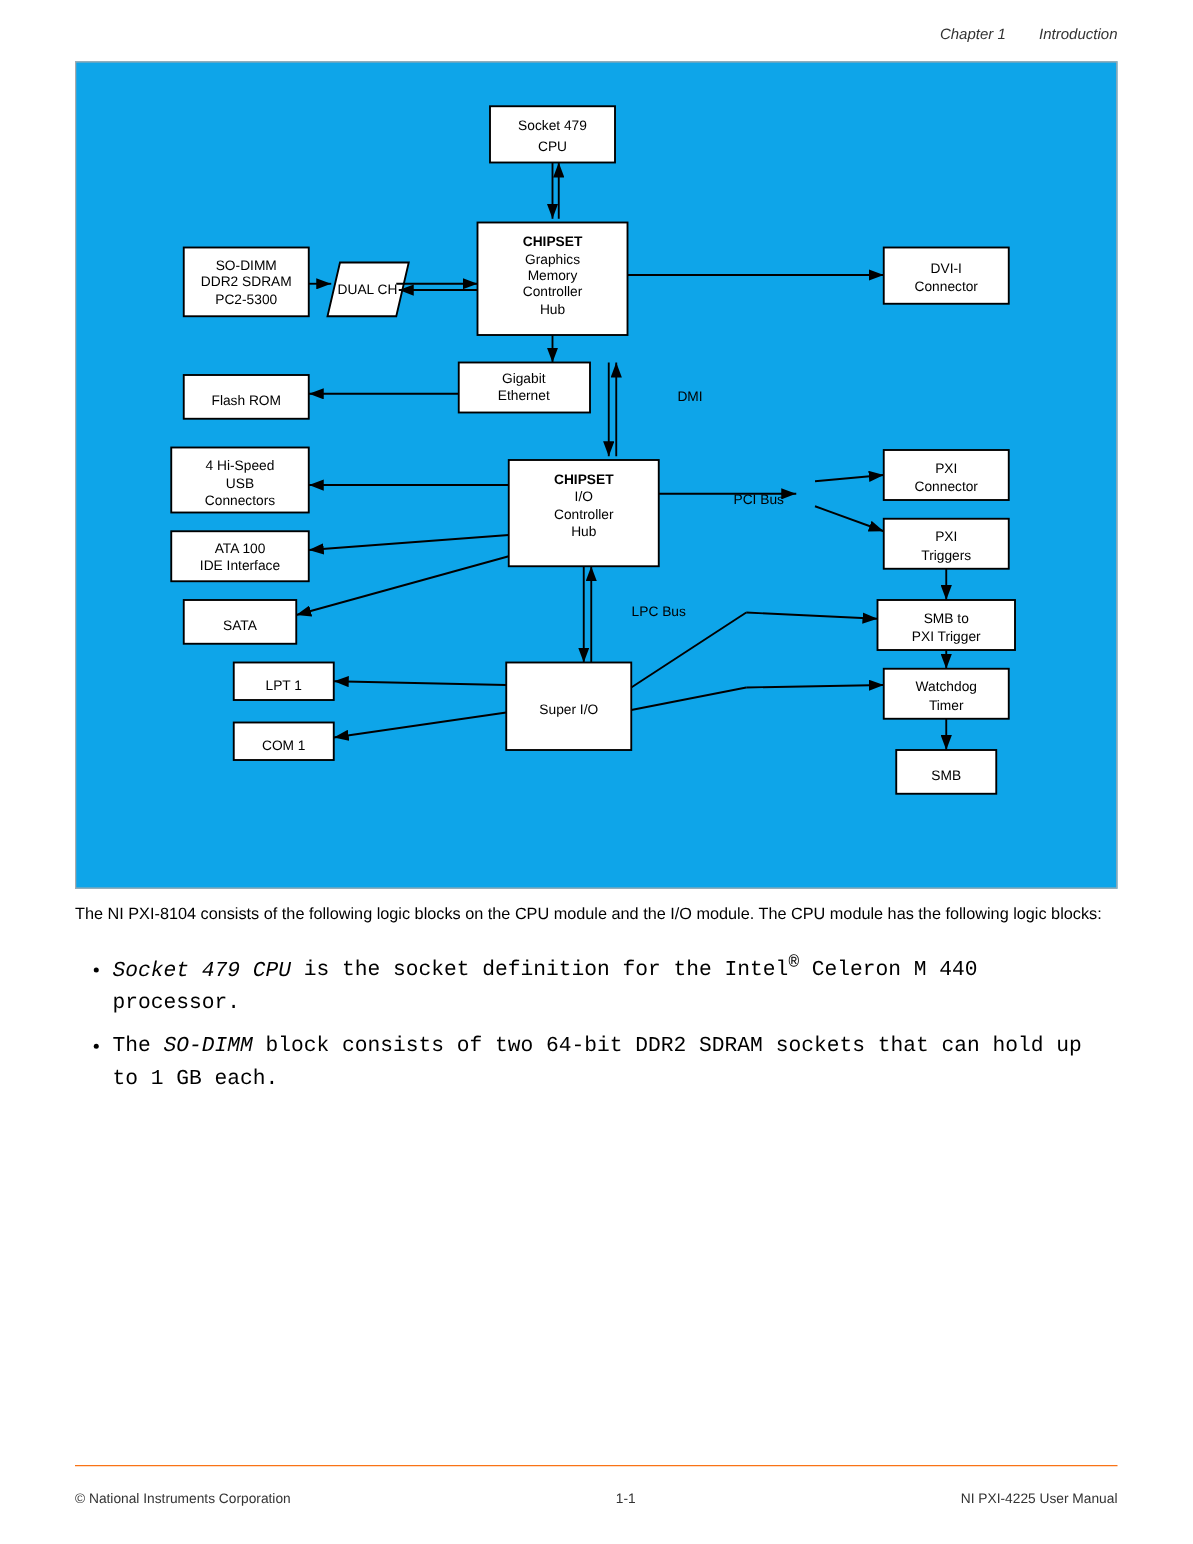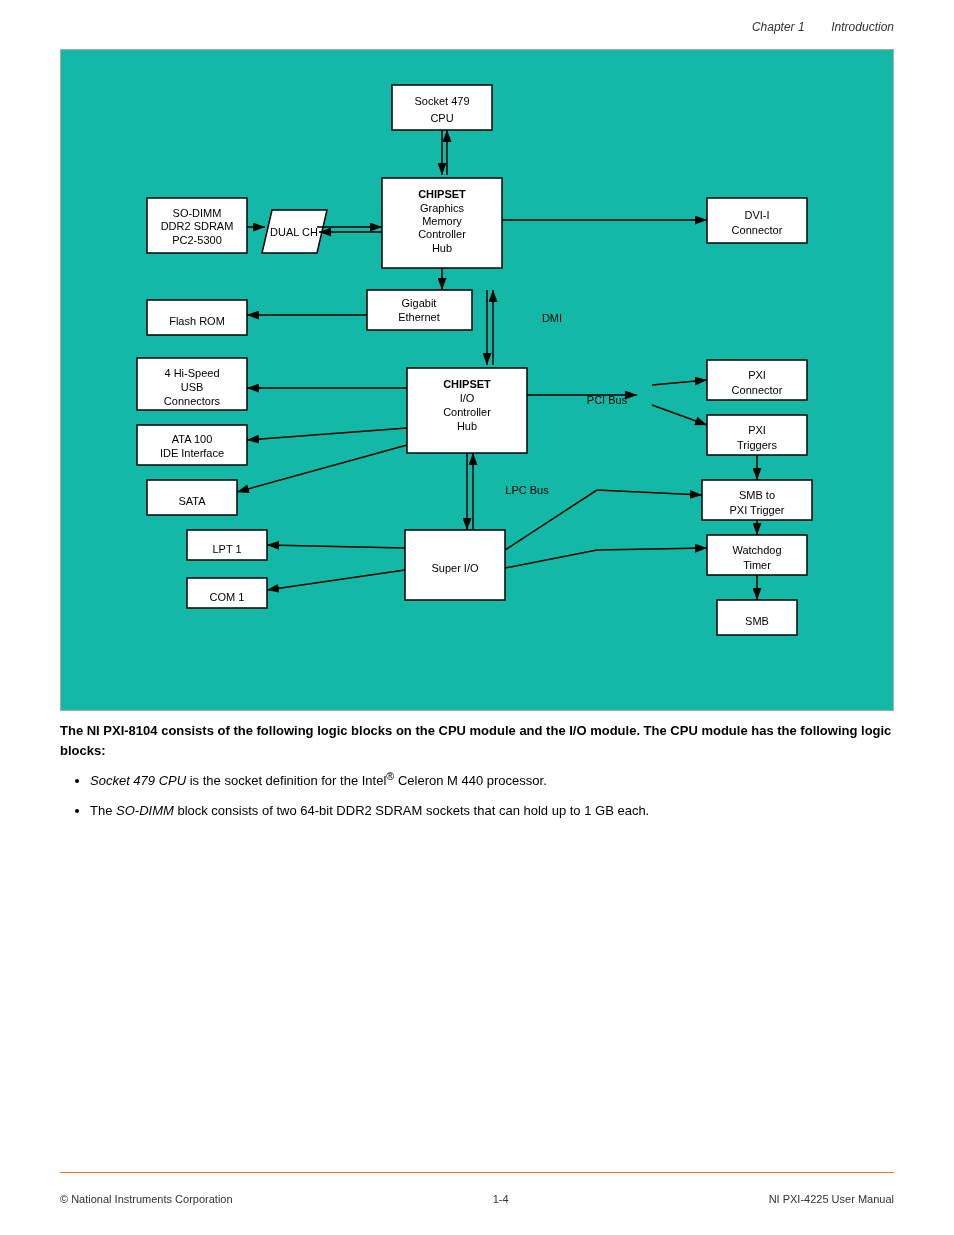--- a/index.html
+++ b/index.html
@@ -25,51 +25,51 @@
       font-style: italic;
       font-size: 12px;
       margin-bottom: 15px;
       color: #333;
     }
 
     .diagram-container {
       border: 1px solid #aaa;
       padding: 20px;
       margin-bottom: 10px;
-      background: #14b8a6;
+      background: #0ea5e9;
       position: relative;
     }
 
     .figure-caption {
       text-align: center;
       font-size: 13px;
       margin-bottom: 18px;
     }
 
     .figure-caption span {
       font-weight: bold;
     }
 
     .body-text {
       font-size: 13px;
       line-height: 1.5;
-      margin-bottom: 0;
-      font-weight: bold;
+      margin-bottom: 12px;
     }
 
     .bullet-list {
       margin-left: 30px;
       margin-top: 8px;
     }
 
     .bullet-list li {
-      font-size: 13px;
+      font-size: 17px;
       line-height: 1.5;
       margin-bottom: 10px;
       list-style: disc;
+      font-family: Liberation Mono, monospace;
     }
 
     .page-footer {
       display: flex;
       justify-content: space-between;
       align-items: flex-end;
       margin-top: auto;
       padding-top: 20px;
       font-size: 11px;
       color: #333;
@@ -288,17 +288,17 @@
       <em>Socket 479 CPU</em>
       <span> is the socket definition for the Intel<sup>®</sup> Celeron M 440 processor.</span>
     </li>
     <li>
       <span>The </span><em>SO-DIMM</em><span> block consists of two 64-bit DDR2 SDRAM sockets that can hold up to 1 GB each.</span>
     </li>
   </ul>
 
   <div class="page-footer">
     <span>© National Instruments Corporation</span>
-    <span>1-4</span>
+    <span>1-1</span>
     <span>NI PXI-4225 User Manual</span>
   </div>
 
 </div>
 
 </body></html>

